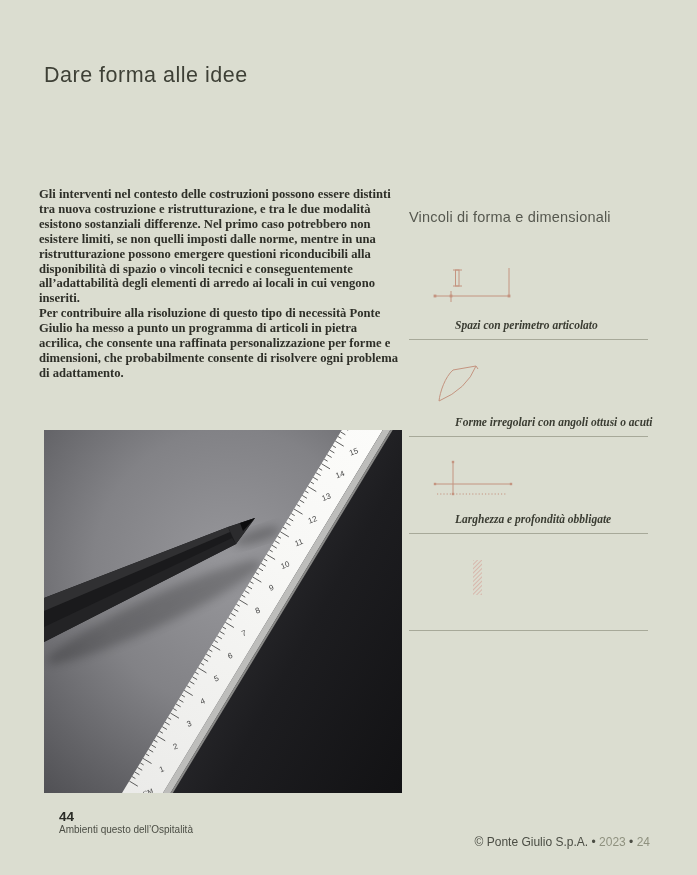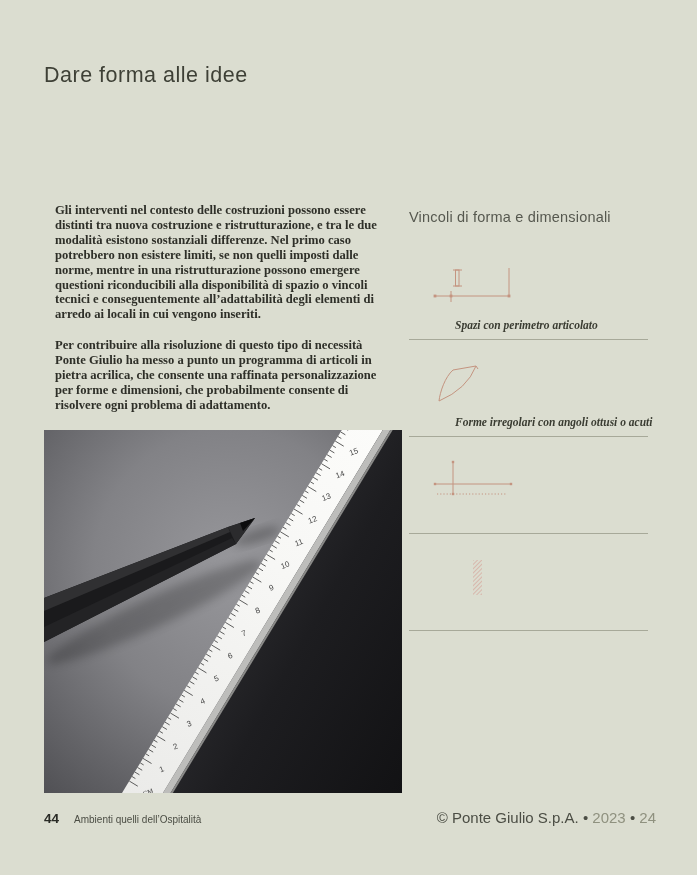--- a/index.html
+++ b/index.html
@@ -11,45 +11,45 @@
   .page-title{
     position:absolute; left:44px; top:63px;
     font-size:21.5px; letter-spacing:.5px; font-weight:400;
     color:#3e4036;
   }
   .body-copy{
     position:absolute; left:39px; top:187px; width:362px;
     font-family:"Liberation Serif", serif; font-weight:600;
     font-size:12.6px; line-height:14.9px; color:#2e2f28;
   }
-  .body-copy p{margin:16px;}
+  .body-copy p{margin:0;}
   .sidebar{position:absolute; left:409px; top:16px; width:241px; height:700px;}
   .sidebar-heading{
     position:absolute; left:0; top:193px;
     font-size:14.5px; color:#56584f; letter-spacing:.2px;
   }
   .vincolo{position:absolute; left:0; width:241px; height:97px;}
   .vincolo .sketch{position:absolute; left:22px; top:2px;}
   .vincolo .caption{
     position:absolute; left:0; top:57px; width:241px;
     font-family:"Liberation Serif", serif; font-style:italic; font-weight:600;
     font-size:11.5px; color:#3a3c32;margin-left:46px;
   }
   .vincolo .rule{
     position:absolute; left:0; top:77px; width:239px; height:0;
     border-top:1px solid #a7a999;
   }
   .photo{position:absolute; left:44px; top:430px; width:358px; height:363px;}
   .footer{
-    position:absolute; left:44px; right:41px; top:809px;
-    display:flex; align-items:baseline;
+    position:absolute; left:44px; right:47px; top:809px;
+    display:flex; align-items:baseline;flex-direction:column;
   }
   .footer .pagenum{font-size:13.5px; font-weight:bold; color:#2a2b26;}
   .footer .doc-label{margin-left:15px; font-size:10px; color:#4b4d44;}
-  .footer .copyright{margin-left:auto; font-size:15px; color:#4b4d44;padding-left:46px;}
+  .footer .copyright{margin-left:auto; font-size:12px; color:#4b4d44;padding-left:46px;}
   .footer .lt{color:#8f917f;}
 </style>
 </head>
 <body>
 
 <div class="page">
 
   <div class="page-title">Dare forma alle idee</div>
 
   <div class="body-copy">
@@ -98,20 +98,21 @@
           <line x1="4" y1="26" x2="80" y2="26"></line>
           <line x1="6" y1="36" x2="76" y2="36" stroke-dasharray="1.2,2"></line>
         </g>
         <g fill="#c49480">
           <rect x="20.8" y="2.8" width="2.4" height="2.4"></rect>
           <rect x="20.8" y="34.8" width="2.4" height="2.4"></rect>
           <rect x="2.8" y="24.8" width="2.4" height="2.4"></rect>
           <rect x="78.8" y="24.8" width="2.4" height="2.4"></rect>
         </g>
       </svg>
+      <div class="caption">Larghezza e profondità obbligate</div>
       <div class="rule"></div>
     </div>
 
     <div class="vincolo" style="top:537px">
       <svg class="sketch" width="96" height="44" viewBox="0 0 96 44">
         <defs>
           <pattern id="hatch" width="3" height="3" patternUnits="userSpaceOnUse" patternTransform="rotate(45)">
             <line x1="0" y1="0" x2="0" y2="3" stroke="#d4968c" stroke-width="1.1"></line>
           </pattern>
         </defs>
@@ -276,21 +277,21 @@
               <line x1="480.4" y1="0" x2="480.4" y2="5.5" stroke="#4a4a4a" stroke-width="0.8"></line>
               <line x1="485.7" y1="0" x2="485.7" y2="4" stroke="#4a4a4a" stroke-width="0.8"></line>
             </g>
         </g>
       </g>
     </svg>
   </div>
 
   <div class="footer">
     <span class="pagenum">44</span>
-    <span class="doc-label">Ambienti quelli dell’Ospitalità</span>
+    <span class="doc-label">Ambienti questo dell’Ospitalità</span>
     <span class="copyright">
       <span>© Ponte Giulio S.p.A.</span>
       <span>•</span>
       <span class="lt">2023</span>
       <span>•</span>
       <span class="lt">24</span>
     </span>
   </div>
 
 </div>

